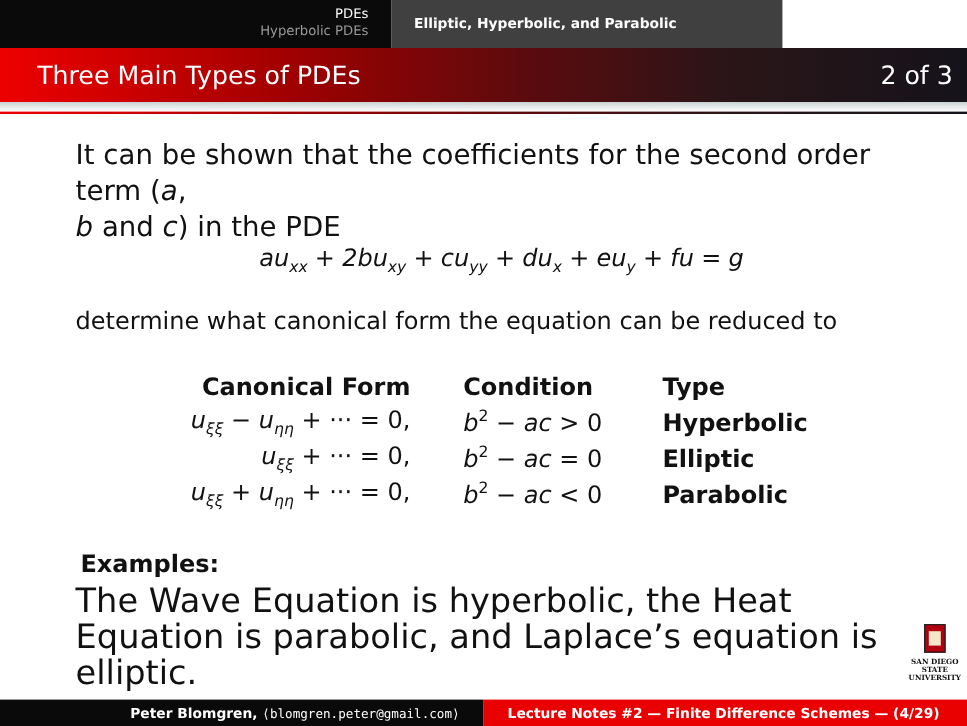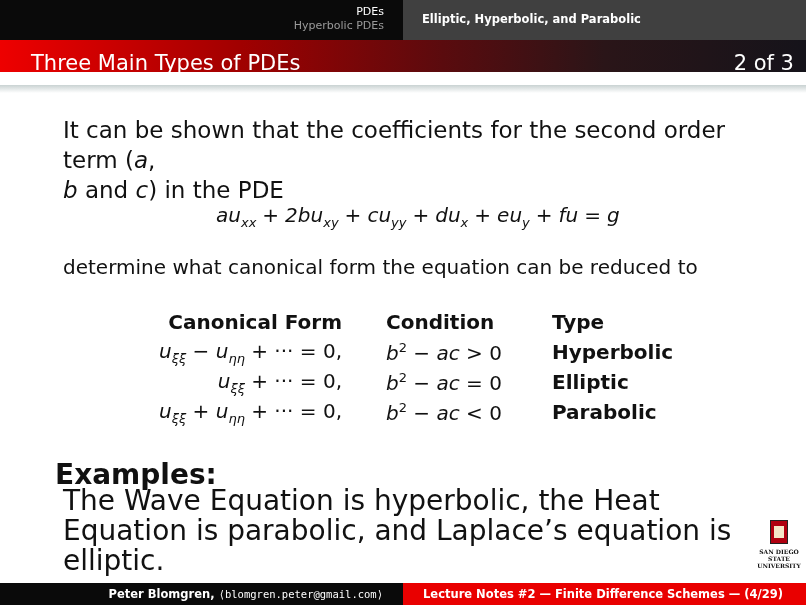--- a/index.html
+++ b/index.html
@@ -1,43 +1,43 @@
 <!DOCTYPE html>
 <html><head>
 <meta charset="utf-8">
 <style>
   html, body { margin:0; padding:0; }
   body { width:806px; height:605px; position:relative; overflow:hidden; background:#ffffff; font-family:"DejaVu Sans", sans-serif; color:#111; }
-  .topbar { position:absolute; left:0; top:0; width:806px; height:40px; display:flex; }
+  .topbar { position:absolute; left:0; top:0; width:652px; height:40px; display:flex; }
   .topbar-left { width:403px; height:40px; background:#0a0a0a; text-align:right; box-sizing:border-box; padding-right:19px; padding-top:5px; font-size:11px; line-height:14px; }
   .topbar-left .sec { color:#ffffff; }
   .topbar-left .sub { color:#9a9a9a; }
   .topbar-right { width:403px; height:40px; background:#404040; box-sizing:border-box; padding-left:19px; padding-top:12px; font-size:11.5px; font-weight:bold; color:#ffffff; }
-  .titlebar { position:absolute; left:0; top:40px; width:806px; height:32px; background:linear-gradient(to right, #ee0000 0%, #a00000 30%, #5a0b0e 55%, #2a1518 75%, #15131a 100%); color:#ffffff; font-size:21px; }
+  .titlebar { position:absolute; left:0; top:40px; width:806px; height:55px; background:linear-gradient(to right, #ee0000 0%, #a00000 30%, #5a0b0e 55%, #2a1518 75%, #15131a 100%); color:#ffffff; font-size:21px; }
   .titlebar .title { position:absolute; left:31px; top:11px; }
   .titlebar .pg { position:absolute; right:12px; top:11px; }
   .shadow { position:absolute; left:0; top:85px; width:806px; height:8px; background:linear-gradient(to bottom, #c9d2d2, #ffffff); }
   .content { position:absolute; left:63px; top:115px; width:700px; font-size:23px; line-height:30px; }
   .content p { margin:0; }
   .it { font-style:italic; }
   .eq { position:absolute; left:216px; top:203px; font-size:20px; font-style:italic; white-space:nowrap; }
   .eq .op { font-style:normal; padding:0 6px; }
   .eq sub { font-size:13px; vertical-align:-5px; }
   .p2 { position:absolute; left:63px; top:255px; font-size:20px; }
   table.forms { position:absolute; left:130px; top:307px; border-collapse:collapse; font-size:20px; }
   table.forms td, table.forms th { padding:0; height:30px; white-space:nowrap; }
   table.forms th { font-weight:bold; }
   .c1 { text-align:right; width:212px; padding-right:44px !important; }
   .c2 { text-align:left; width:166px;margin-left:44px; }
   .c3 { text-align:left; font-weight:bold; }
   .math { font-style:italic; }
   .math .n { font-style:normal; }
   .math sub { font-size:13px; vertical-align:-5px; }
   .math sup { font-size:13px; vertical-align:8px; font-style:normal; }
-  .ex-title { position:absolute; left:55px; top:458px; font-size:28px; font-weight:bold; }
+  .ex-title { position:absolute; left:67px; top:458px; font-size:20px; font-weight:bold; }
   .ex-body { position:absolute; left:63px; top:486px; font-size:28px; line-height:30px; width:700px; }
   .logo { position:absolute; left:756px; top:520px; width:46px; text-align:center; }
   .logo .shield { width:16px; height:22px; background:#b00010; margin:0 auto; border:1px solid #222; position:relative; }
   .logo .shield::after { content:""; position:absolute; left:3px; top:5px; width:10px; height:12px; background:#f4e6c8; }
   .logo .name { font-family:"DejaVu Serif", serif; font-size:6px; font-weight:bold; line-height:7px; margin-top:4px; color:#111; }
   .footer { position:absolute; left:0; top:583px; width:806px; height:34px; display:flex; font-size:11.5px; font-weight:bold; }
   .footer-left { width:403px; background:#0a0a0a; color:#ffffff; text-align:right; box-sizing:border-box; padding-right:20px; padding-top:4px; }
   .footer-left .mail { font-family:"DejaVu Sans Mono", monospace; font-weight:normal; font-size:10.5px; }
   .footer-right { width:403px; background:#e90000; color:#ffffff; box-sizing:border-box; padding-left:20px; padding-top:4px; }
 </style>

